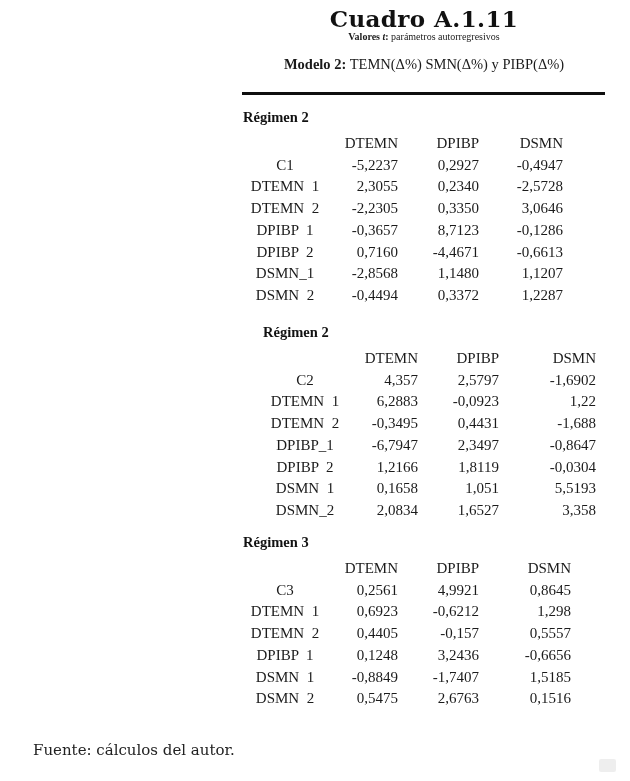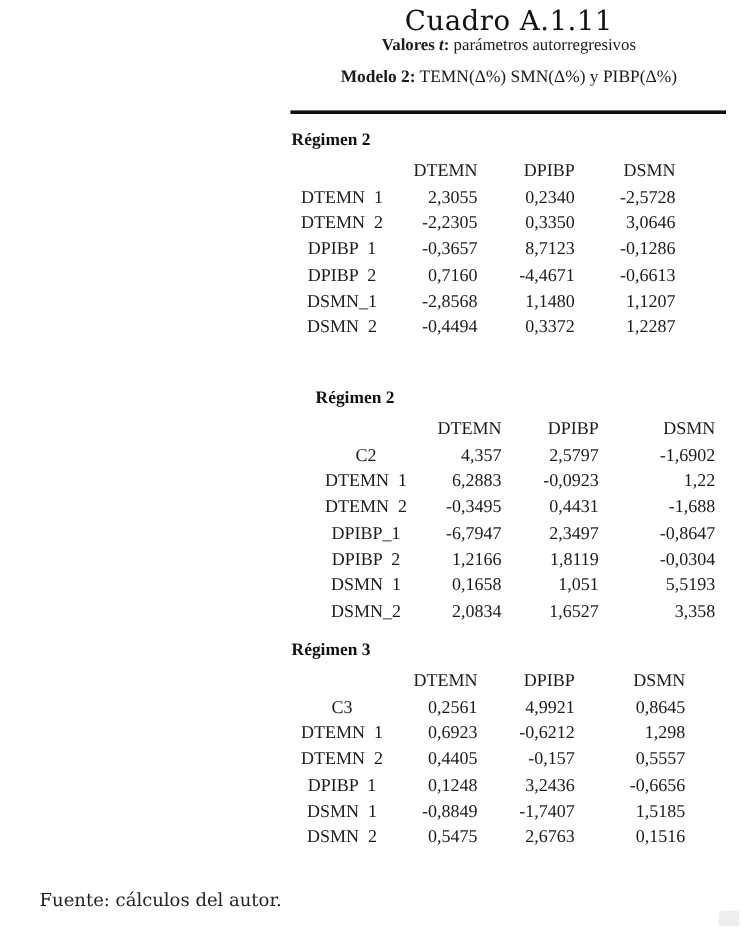--- a/index.html
+++ b/index.html
@@ -6,23 +6,23 @@
   body {
     width: 630px; height: 781px; position: relative; overflow: hidden;
     font-family: "Liberation Serif", serif; color: #1b1b1b;
   }
   .abs { position: absolute; }
   .center-x { transform: translateX(-50%); white-space: nowrap; }
 
   .title {
     top: 5px; left: 424px;
     font-family: "DejaVu Serif", serif;
-    font-size: 23px; font-weight: normal; letter-spacing: 0.4px; color: #111;
-  }
-  .subtitle { top: 31px; left: 424px; font-size: 14px; }
+    font-size: 23px; font-weight: bold; letter-spacing: 0.4px; color: #111;
+  }
+  .subtitle { top: 31px; left: 424px; font-size: 10px; }
   .subtitle b { font-weight: bold; }
   .subtitle i { font-style: italic; }
   .modelo { top: 56px; left: 424px; font-size: 14.5px; }
   .modelo b { font-weight: bold; }
 
   .rule { top: 92px; left: 242px; width: 363px; height: 3px; background: #0e0e0e; }
 
   .section { left: 240px; }
   #regimen-1 { top: 108px; }
   #regimen-2 { top: 323px; margin-left: 20px; }
@@ -82,20 +82,26 @@
   <thead>
         <tr>
           <th class="label-cell"></th>
           <th class="num">DTEMN</th>
           <th class="num">DPIBP</th>
           <th class="num">DSMN</th>
         </tr>
       </thead>
       <tbody>
         <tr>
+          <td class="label-cell">C1</td>
+          <td class="num">-5,2237</td>
+          <td class="num">0,2927</td>
+          <td class="num">-0,4947</td>
+        </tr>
+        <tr>
           <td class="label-cell">DTEMN  1</td>
           <td class="num">2,3055</td>
           <td class="num">0,2340</td>
           <td class="num">-2,5728</td>
         </tr>
         <tr>
           <td class="label-cell">DTEMN  2</td>
           <td class="num">-2,2305</td>
           <td class="num">0,3350</td>
           <td class="num">3,0646</td>

